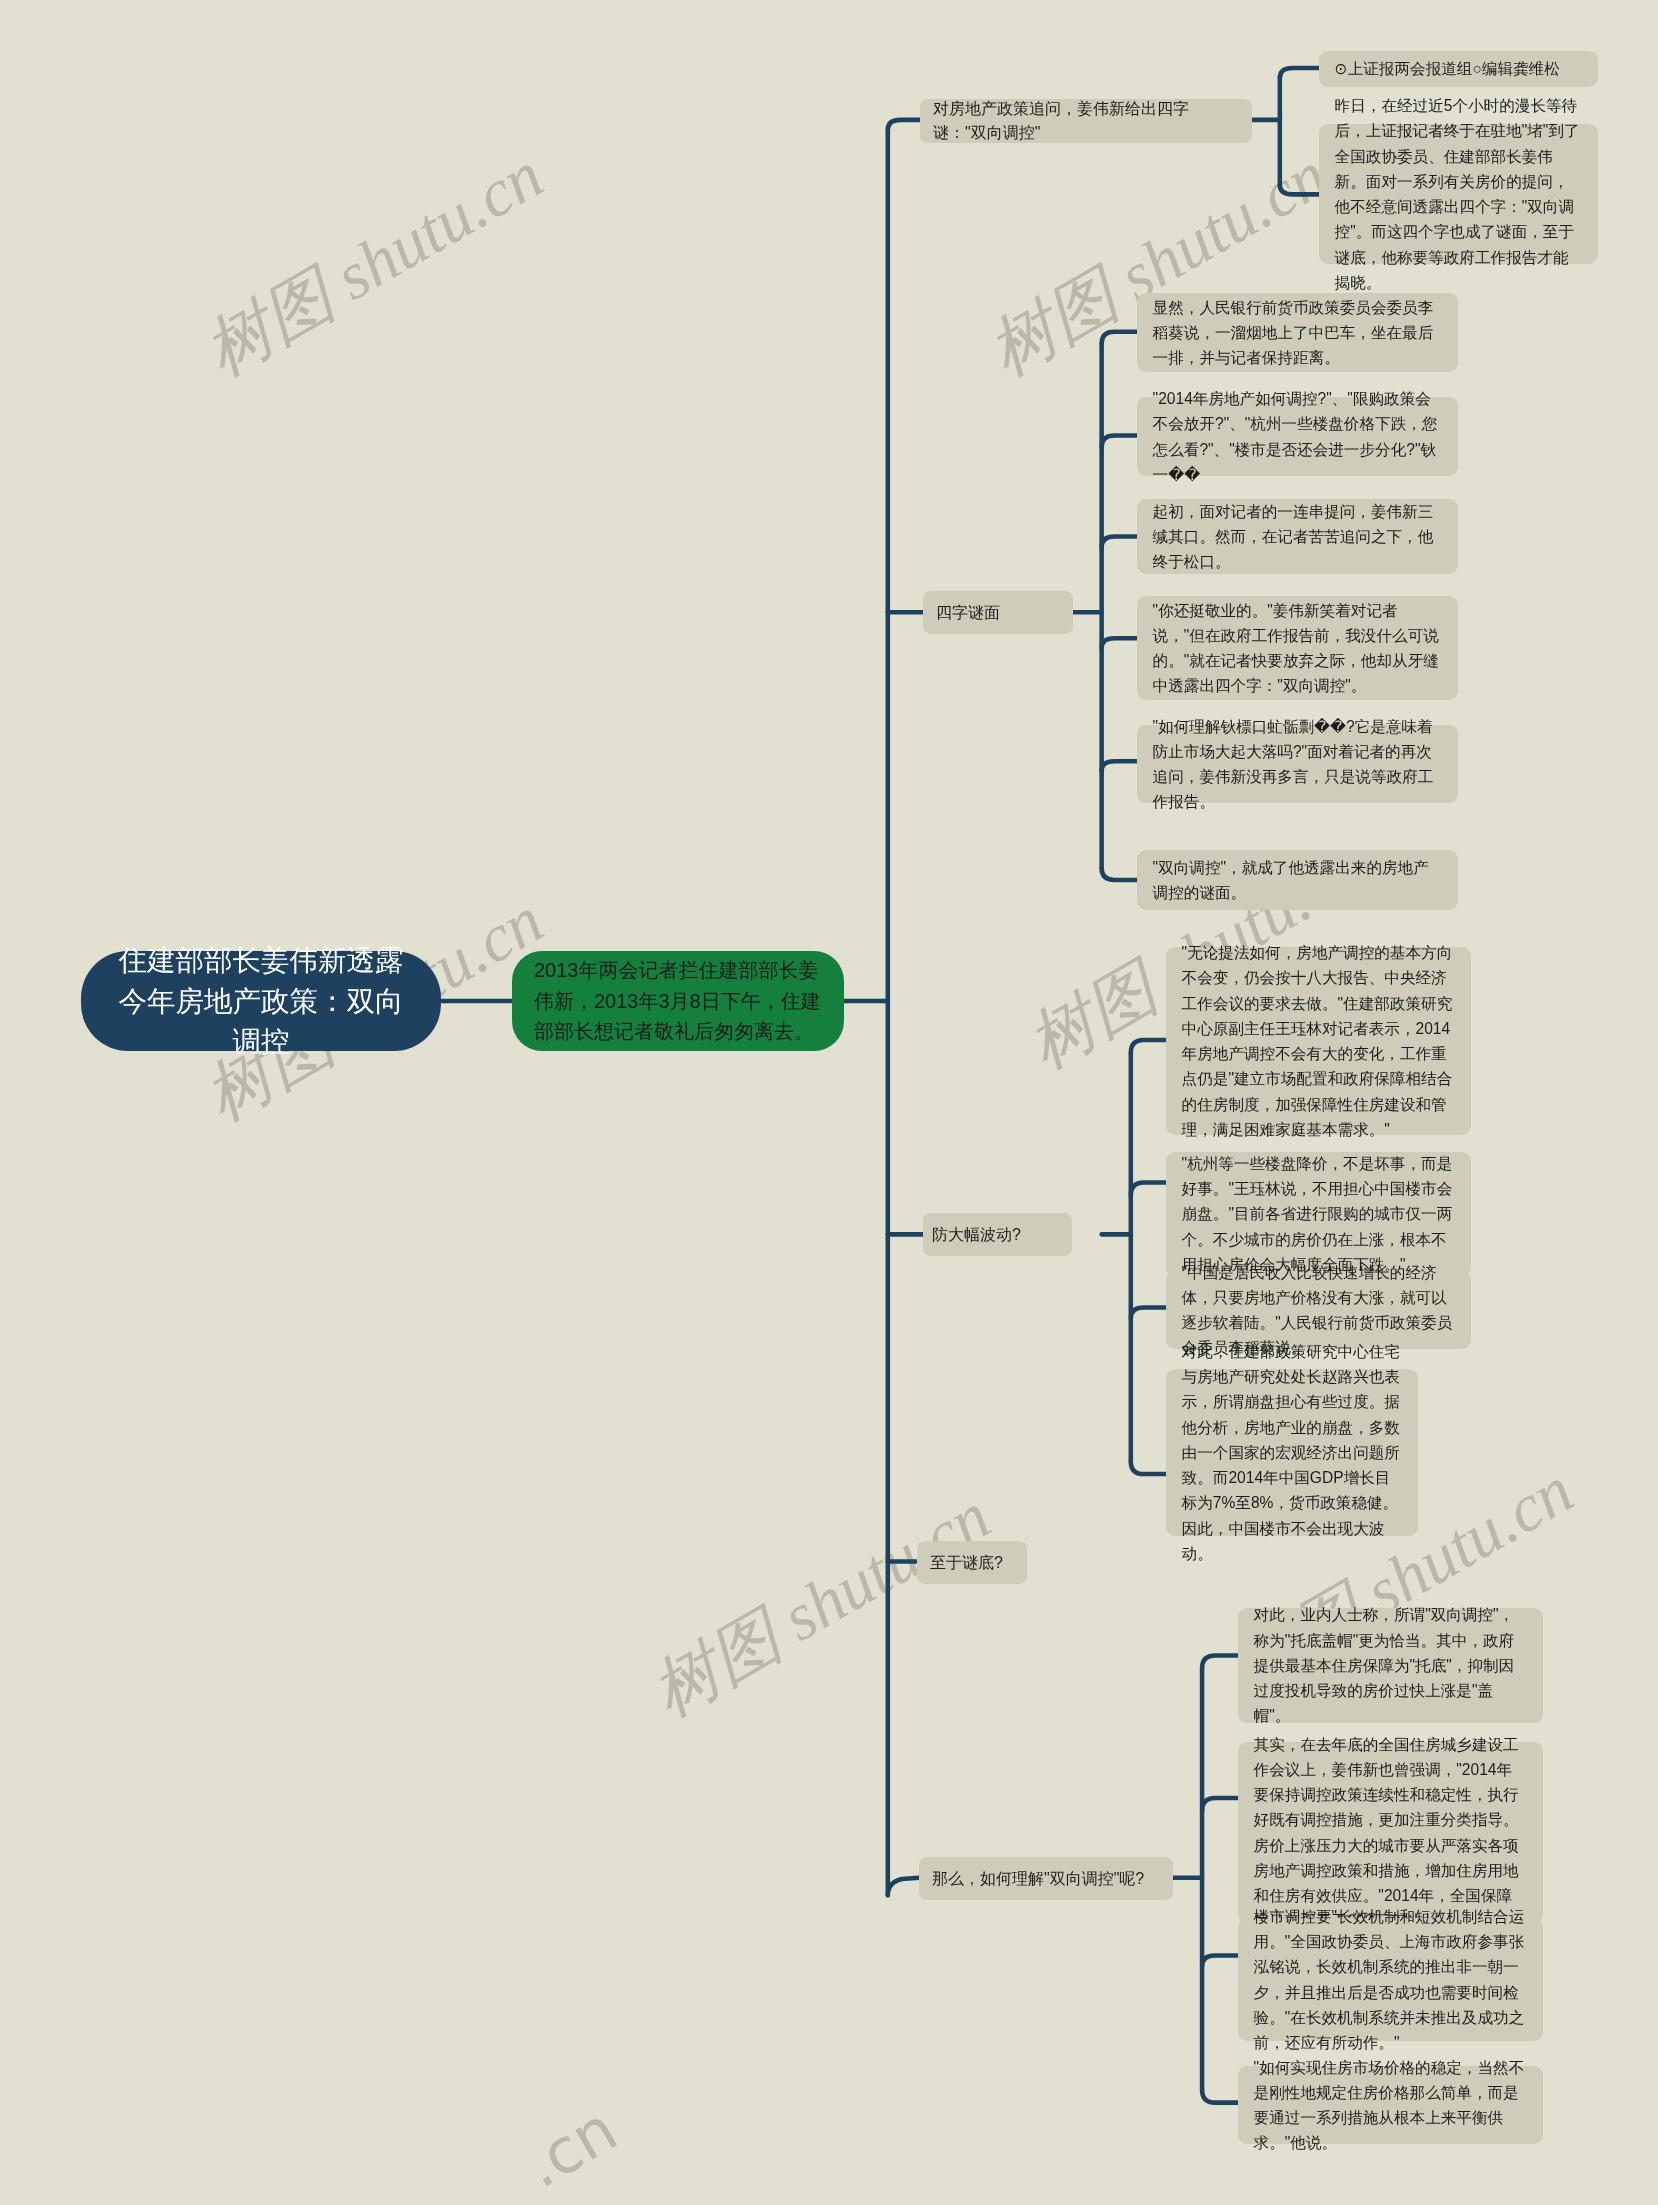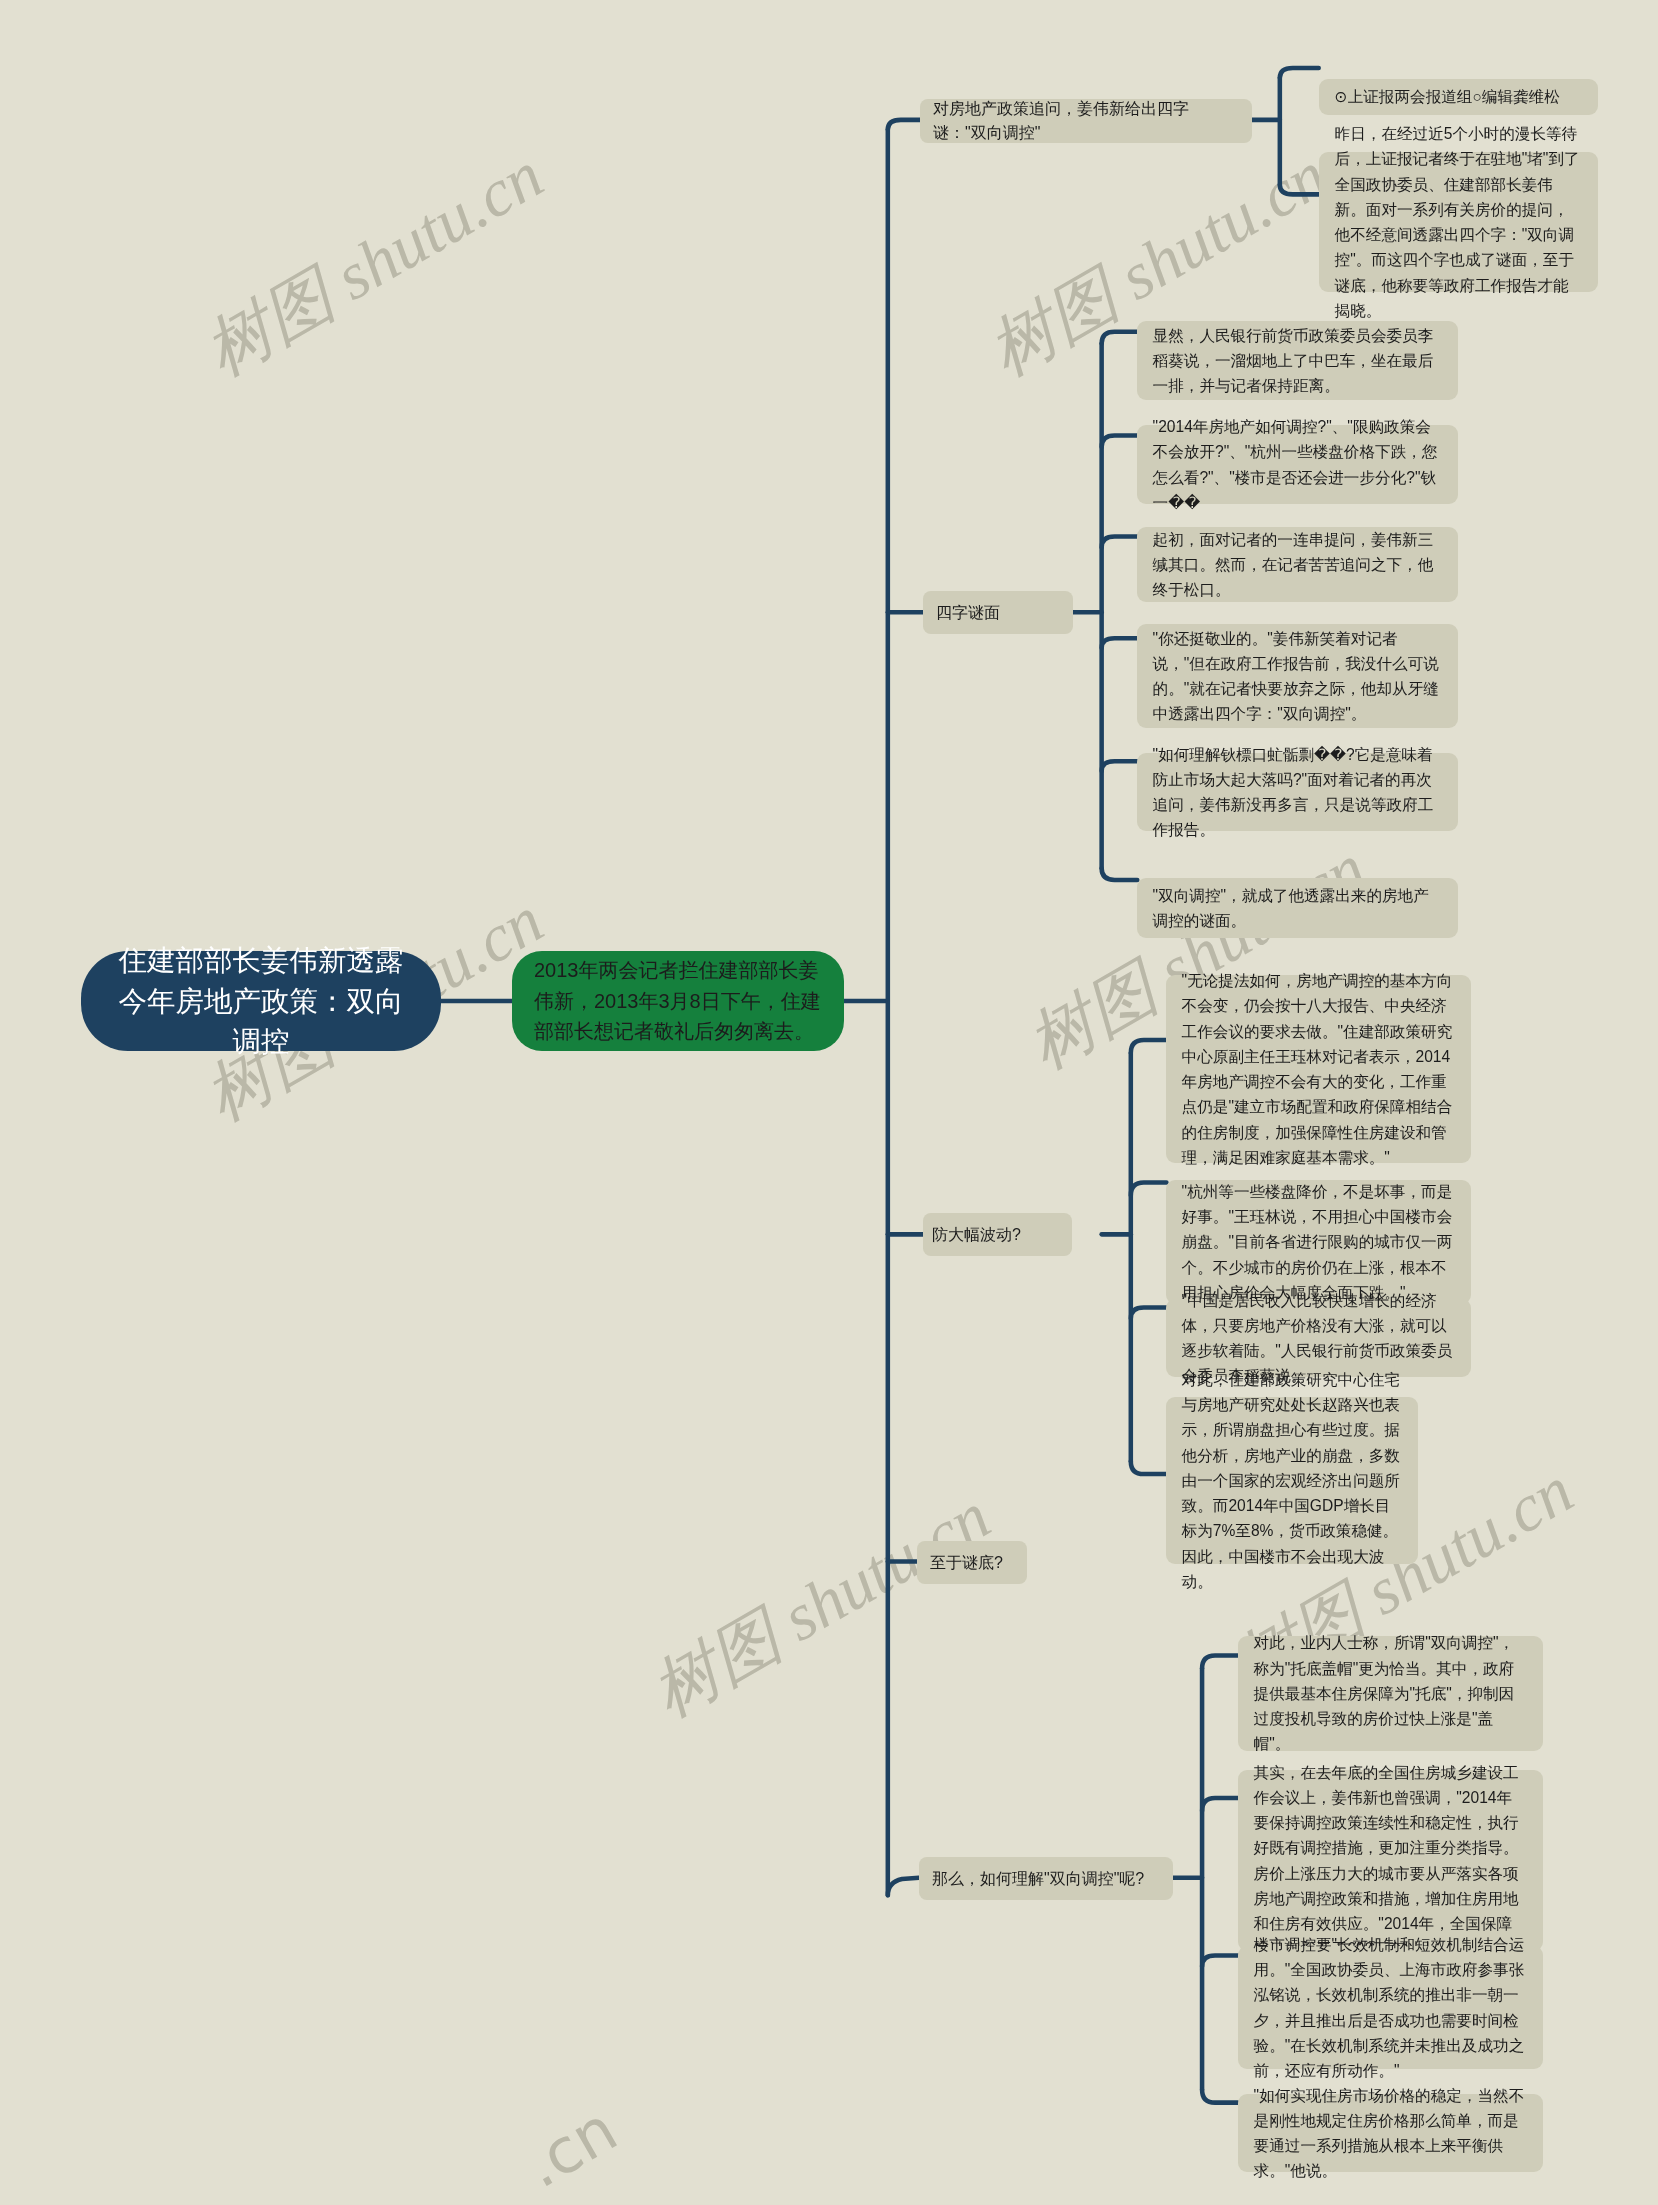--- a/index.html
+++ b/index.html
@@ -63,21 +63,21 @@
     display:flex;align-items:center;
   }
   .leaf{
     background:#cfcdb9;
     color:#1c1c1c;
     border-radius:9px;
     font-size:15.6px;
     line-height:1.62;
     padding:11.7px 15.6px;
     text-align:left;
-    display:flex;align-items:center;margin-top:28px;
+    display:flex;align-items:center;
   }
   .leaf span,.branch span,.lvl2 span,.root span{display:block;width:100%;}
 </style>
 </head>
 <body>
 
 <div id="canvas">
 
   <div class="wm" style="left:188px;top:318px;">树图 shutu.cn</div>
   <div class="wm" style="left:188px;top:1063px;">树图 shutu.cn</div>

